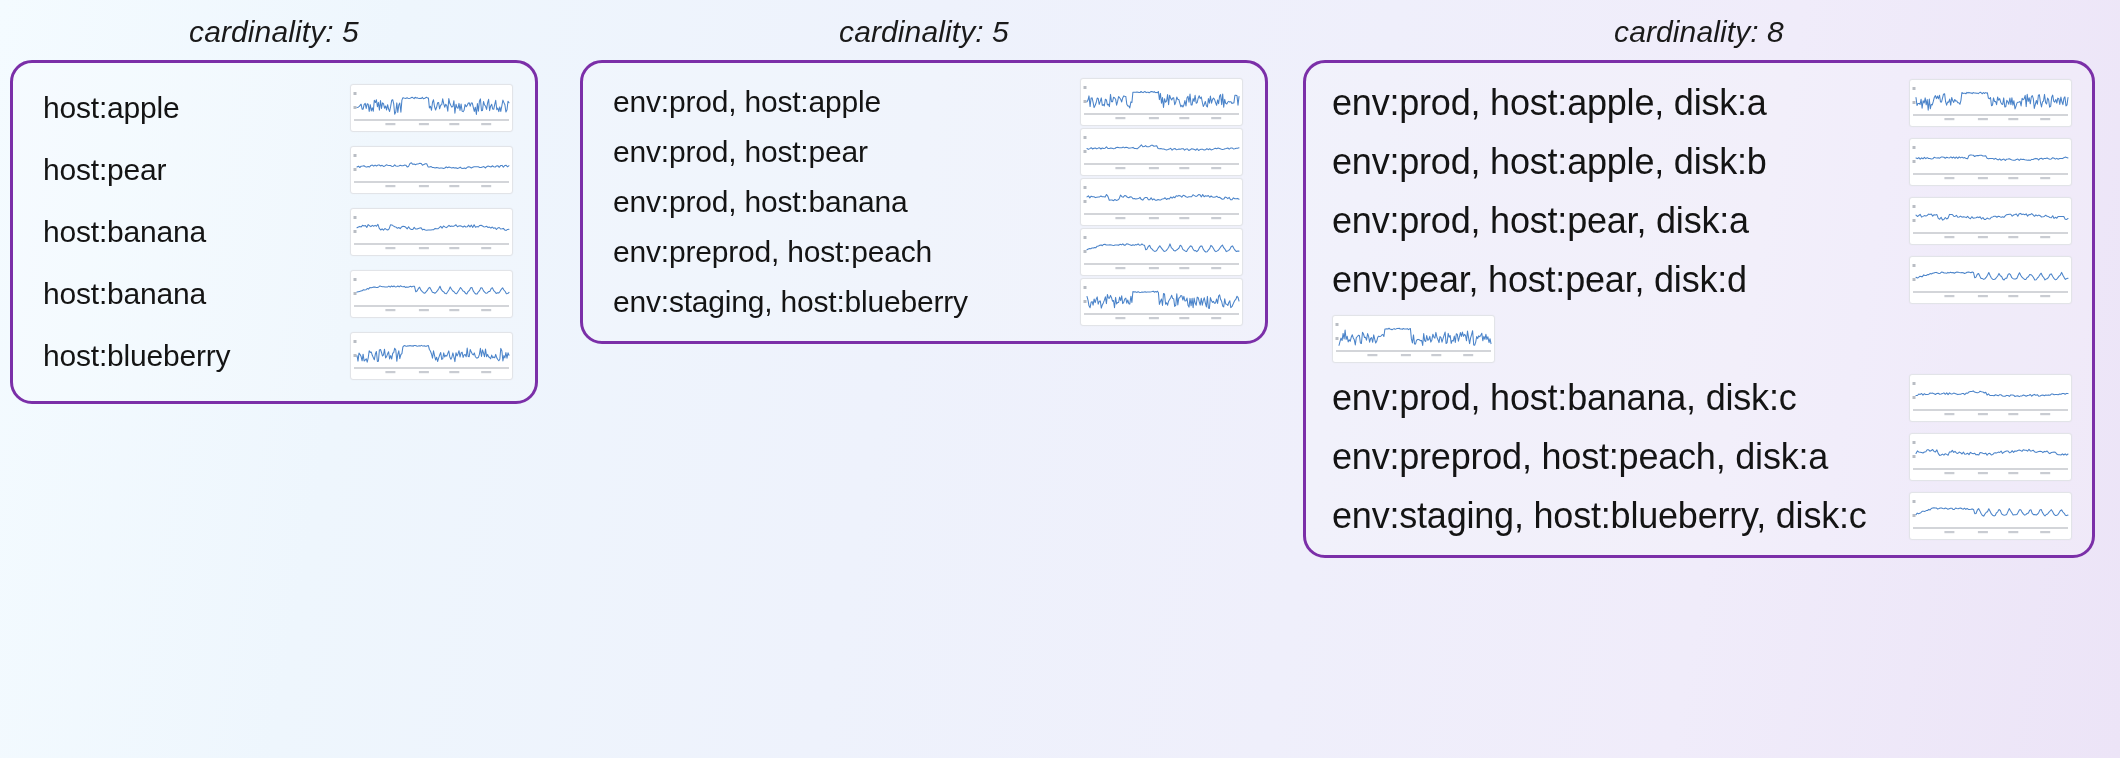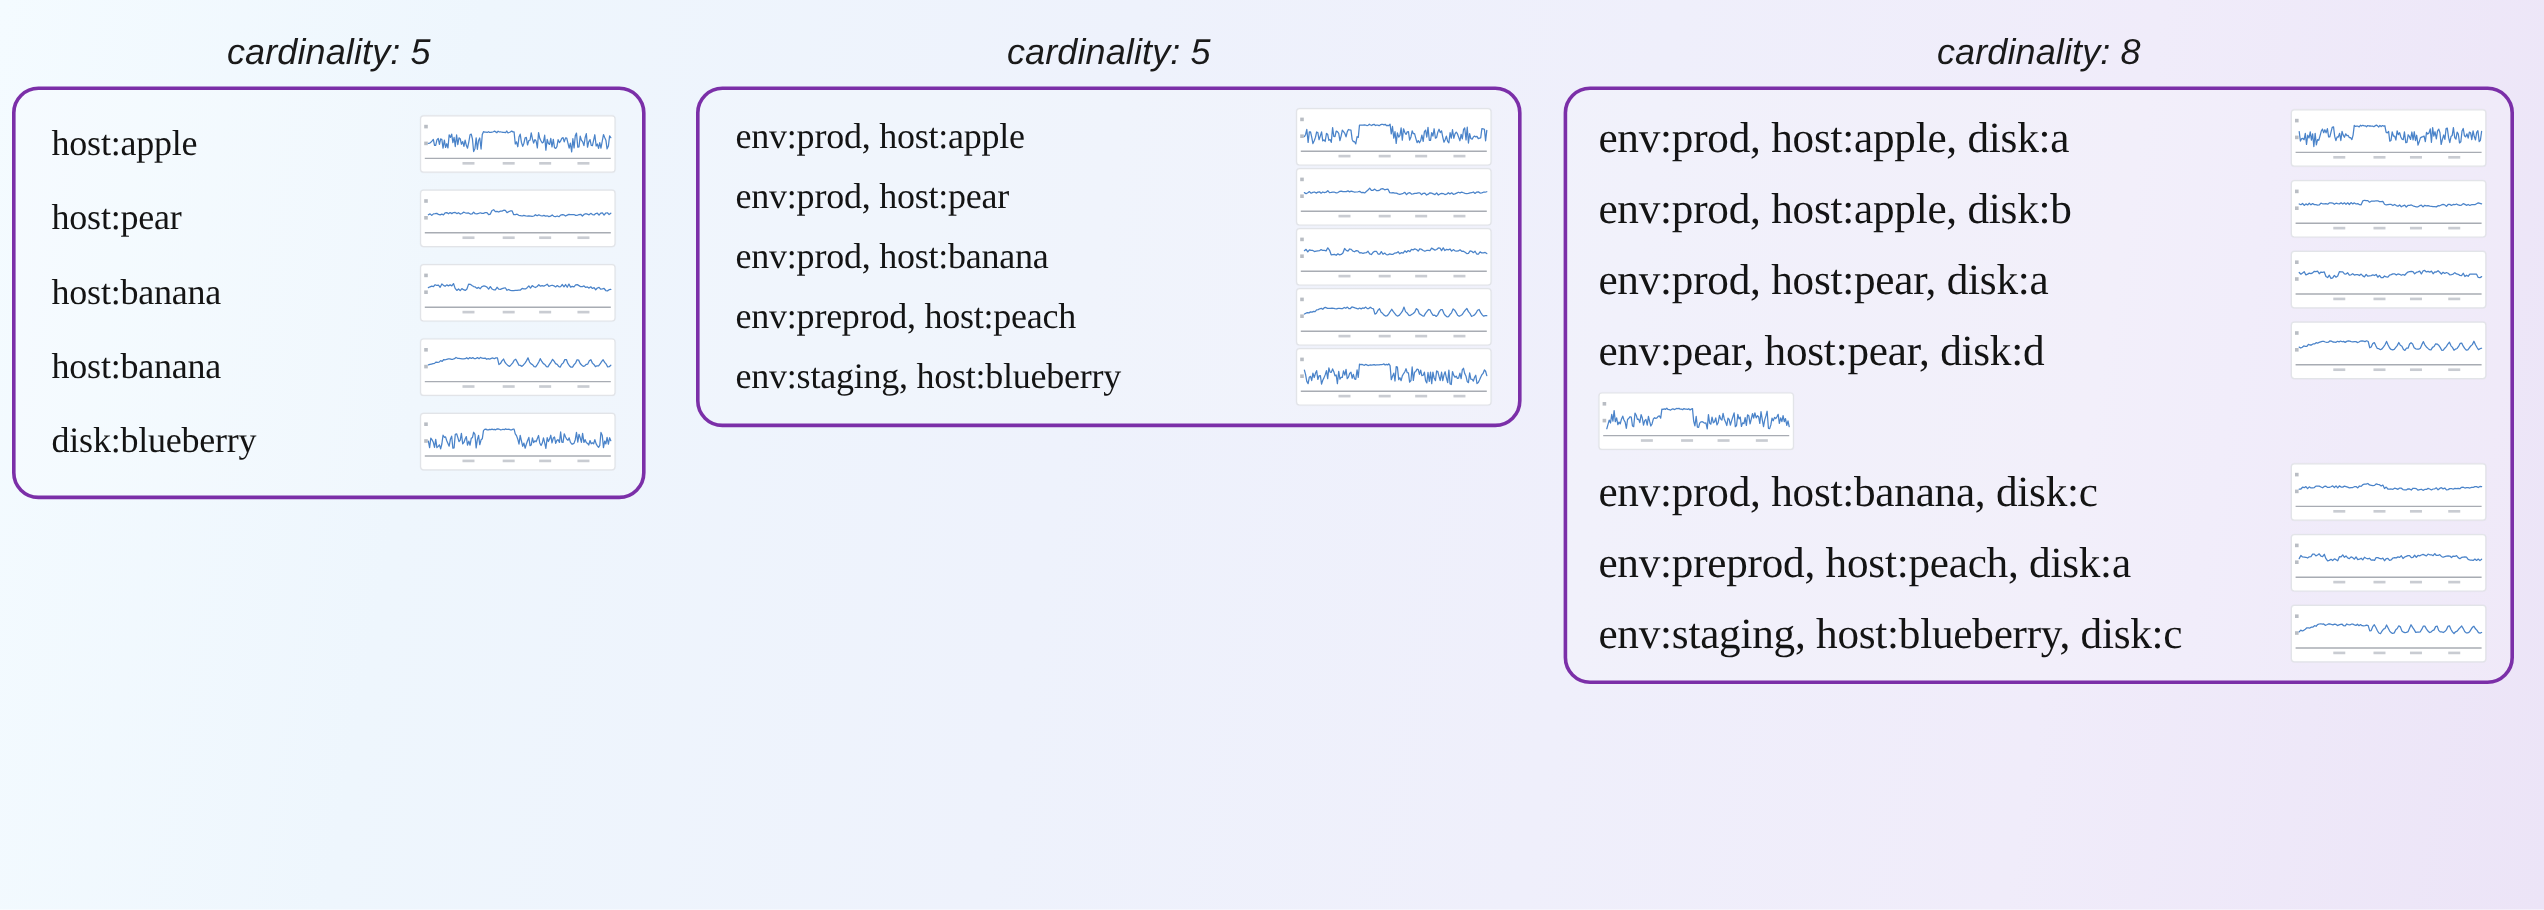--- a/index.html
+++ b/index.html
@@ -9,40 +9,39 @@
     overflow: hidden;
   }
   body {
     background: linear-gradient(100deg,
         #f4fbff 0%, #eef6fd 18%, #eef2fc 42%,
         #efeffb 62%, #f0ecfa 80%, #ece4f7 100%);
     position: relative;
   }
   #stage { position: relative; width: 2120px; height: 758px; }
 
-  .panel-wrap { position: absolute; top: 16px; }
+  .panel-wrap { position: absolute; top: 4px; }
   .panel-title {
     font-style: italic;
     font-size: 30px;
     color: #1a1a1a;
     text-align: center;
     height: 56px;
     line-height: 56px;
     letter-spacing: .1px;
     white-space: nowrap;
   }
   .panel {
     border: 3px solid #7B2FA8;
     border-radius: 22px;
     background: rgba(255,255,255,0.16);
     padding: 14px 22px 14px 30px;
     display: flex;
     flex-direction: column;
     justify-content: space-around;
-    font-family: Liberation Serif, serif;
   }
   .row {
     display: flex;
     align-items: center;
     justify-content: space-between;
     gap: 14px;
   }
   .row-label {
     font-size: 29px;
     color: #141414;
@@ -137,21 +136,21 @@
     <path d="M6.0 21.1L7.3 20.7L8.6 20.4L9.8 20.1L11.1 19.8L12.4 18.7L13.7 19.0L14.9 18.8L16.2 17.5L17.5 18.1L18.8 16.6L20.1 16.8L21.3 16.4L22.6 16.1L23.9 16.1L25.2 16.5L26.4 16.4L27.7 15.9L29.0 14.9L30.3 15.6L31.5 15.7L32.8 15.8L34.1 16.0L35.4 16.0L36.7 15.9L37.9 15.1L39.2 16.1L40.5 15.0L41.8 15.7L43.0 15.0L44.3 15.9L45.6 15.8L46.9 15.0L48.2 15.9L49.4 14.8L50.7 15.5L52.0 15.7L53.3 15.4L54.5 16.4L55.8 15.9L57.1 16.2L58.4 15.7L59.6 15.3L60.9 15.9L62.2 15.2L63.5 15.3L64.8 20.8L66.0 20.0L67.3 17.7L68.6 16.2L69.9 19.1L71.1 20.4L72.4 21.7L73.7 22.3L75.0 20.9L76.3 19.4L77.5 17.2L78.8 16.4L80.1 18.8L81.4 21.3L82.6 21.5L83.9 22.3L85.2 21.1L86.5 19.6L87.7 17.7L89.0 15.2L90.3 18.7L91.6 20.2L92.9 21.0L94.1 22.6L95.4 22.7L96.7 20.8L98.0 18.7L99.2 15.9L100.5 18.2L101.8 20.0L103.1 20.8L104.4 22.5L105.6 22.7L106.9 20.7L108.2 18.7L109.5 16.5L110.7 18.0L112.0 20.0L113.3 20.6L114.6 22.4L115.8 22.9L117.1 20.5L118.4 19.4L119.7 16.7L121.0 16.6L122.2 19.9L123.5 21.8L124.8 23.0L126.1 22.9L127.3 21.0L128.6 19.6L129.9 16.8L131.2 17.1L132.5 19.9L133.7 21.2L135.0 22.3L136.3 21.9L137.6 20.6L138.8 20.4L140.1 17.7L141.4 16.7L142.7 19.6L143.9 20.7L145.2 22.5L146.5 21.8L147.8 21.9L149.1 20.3L150.3 18.3L151.6 16.8L152.9 19.0L154.2 20.5L155.4 22.7L156.7 22.6L158.0 21.4" fill="none" stroke="#3b78c4" stroke-width="1.05" stroke-linejoin="round" stroke-linecap="round" opacity="0.92"></path>
     <line x1="3" y1="35" x2="158" y2="35" stroke="#a8acb3" stroke-width="1.2"></line>
     <rect x="34.4" y="38" width="10" height="2.2" fill="#c9ccd2"></rect>
               <rect x="67.9" y="38" width="10" height="2.2" fill="#c9ccd2"></rect>
               <rect x="98.3" y="38" width="10" height="2.2" fill="#c9ccd2"></rect>
               <rect x="130.2" y="38" width="10" height="2.2" fill="#c9ccd2"></rect>
   </svg>
           </div>
         </div>
         <div class="row">
-          <div class="row-label">disk:blueberry</div>
+          <div class="row-label">host:blueberry</div>
           <div class="spark-card">
             <svg width="163" height="48" viewBox="0 0 163 48" xmlns="http://www.w3.org/2000/svg">
     <rect x="2.5" y="7" width="3" height="3" fill="#b9bdc4"></rect>
     <rect x="2.5" y="21.0" width="3" height="3" fill="#b9bdc4"></rect>
     <path d="M6.0 22.7L7.0 28.1L8.0 20.1L9.1 21.6L10.1 23.6L11.1 27.8L12.1 21.2L13.1 28.0L14.2 27.0L15.2 25.7L16.2 29.1L17.2 25.0L18.2 17.7L19.3 19.4L20.3 19.1L21.3 22.3L22.3 24.6L23.3 26.8L24.4 20.8L25.4 18.5L26.4 28.5L27.4 28.2L28.4 16.9L29.5 16.5L30.5 19.5L31.5 23.0L32.5 21.8L33.5 16.2L34.6 24.9L35.6 23.7L36.6 20.8L37.6 18.8L38.6 25.9L39.7 22.6L40.7 26.0L41.7 20.3L42.7 19.6L43.7 15.2L44.8 17.0L45.8 28.3L46.8 21.4L47.8 17.8L48.8 25.6L49.9 21.5L50.9 20.7L51.9 13.9L52.9 12.8L53.9 12.6L55.0 13.2L56.0 13.2L57.0 12.8L58.0 13.0L59.0 12.6L60.1 13.0L61.1 12.8L62.1 13.2L63.1 12.5L64.1 12.4L65.2 12.7L66.2 13.2L67.2 13.0L68.2 12.7L69.2 13.1L70.3 12.4L71.3 12.9L72.3 12.9L73.3 12.7L74.3 13.3L75.4 13.2L76.4 12.7L77.4 12.6L78.4 16.5L79.4 18.0L80.5 21.0L81.5 25.1L82.5 17.8L83.5 22.3L84.6 27.0L85.6 24.2L86.6 28.5L87.6 25.2L88.6 22.3L89.7 19.5L90.7 26.4L91.7 25.8L92.7 19.9L93.7 23.9L94.8 22.3L95.8 23.1L96.8 20.4L97.8 17.9L98.8 24.1L99.9 26.3L100.9 24.2L101.9 19.9L102.9 24.0L103.9 28.6L105.0 19.7L106.0 22.9L107.0 20.9L108.0 17.7L109.0 24.0L110.1 20.0L111.1 19.2L112.1 24.4L113.1 21.9L114.1 21.4L115.2 23.7L116.2 15.0L117.2 23.5L118.2 23.7L119.2 16.5L120.3 19.1L121.3 21.1L122.3 21.9L123.3 19.9L124.3 23.5L125.4 25.0L126.4 25.0L127.4 24.3L128.4 21.4L129.4 15.3L130.5 23.4L131.5 16.9L132.5 19.8L133.5 23.7L134.5 16.1L135.6 23.7L136.6 21.4L137.6 23.8L138.6 24.5L139.6 25.8L140.7 22.1L141.7 24.8L142.7 24.0L143.7 24.8L144.7 21.4L145.8 24.9L146.8 26.5L147.8 27.8L148.8 26.2L149.8 15.4L150.9 18.0L151.9 28.0L152.9 22.6L153.9 24.9L154.9 19.5L156.0 25.2L157.0 19.8L158.0 22.2" fill="none" stroke="#3b78c4" stroke-width="1.05" stroke-linejoin="round" stroke-linecap="round" opacity="0.92"></path>
     <line x1="3" y1="35" x2="158" y2="35" stroke="#a8acb3" stroke-width="1.2"></line>
     <rect x="34.4" y="38" width="10" height="2.2" fill="#c9ccd2"></rect>
               <rect x="67.9" y="38" width="10" height="2.2" fill="#c9ccd2"></rect>
               <rect x="98.3" y="38" width="10" height="2.2" fill="#c9ccd2"></rect>
               <rect x="130.2" y="38" width="10" height="2.2" fill="#c9ccd2"></rect>

